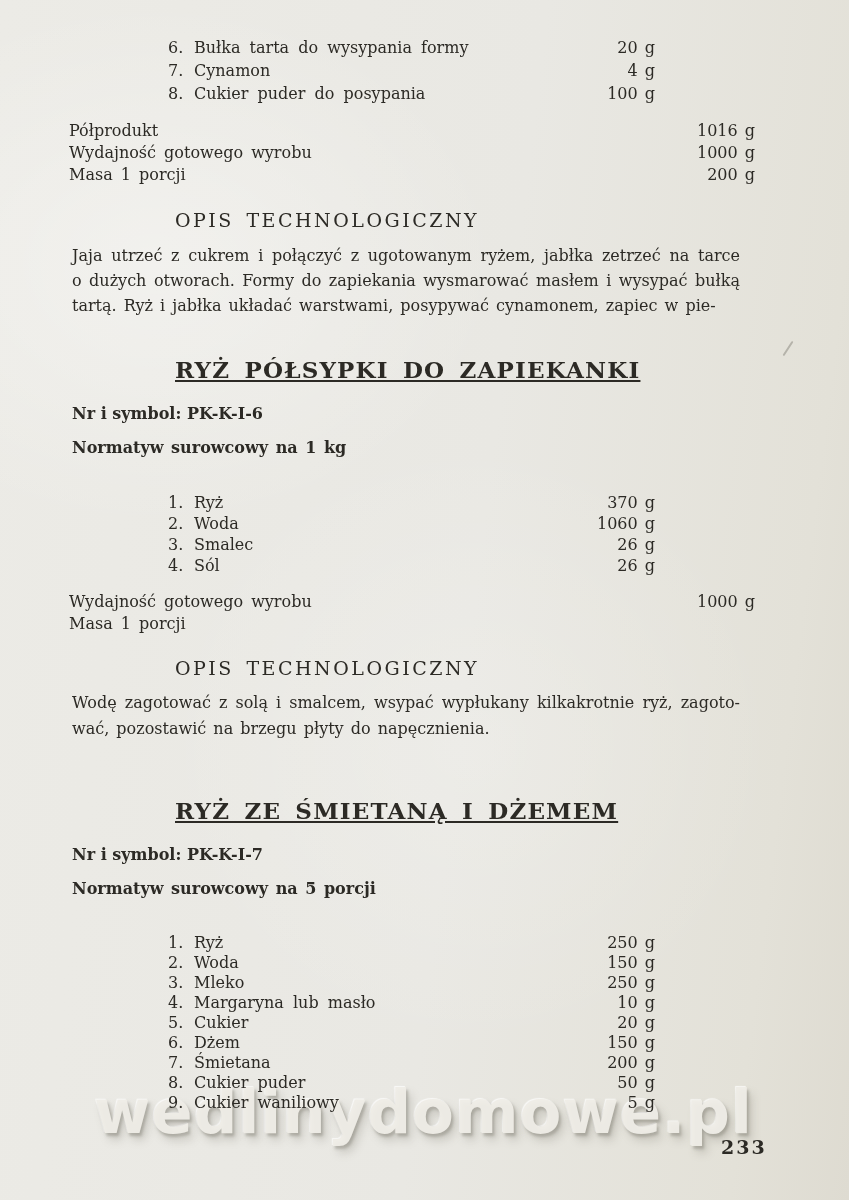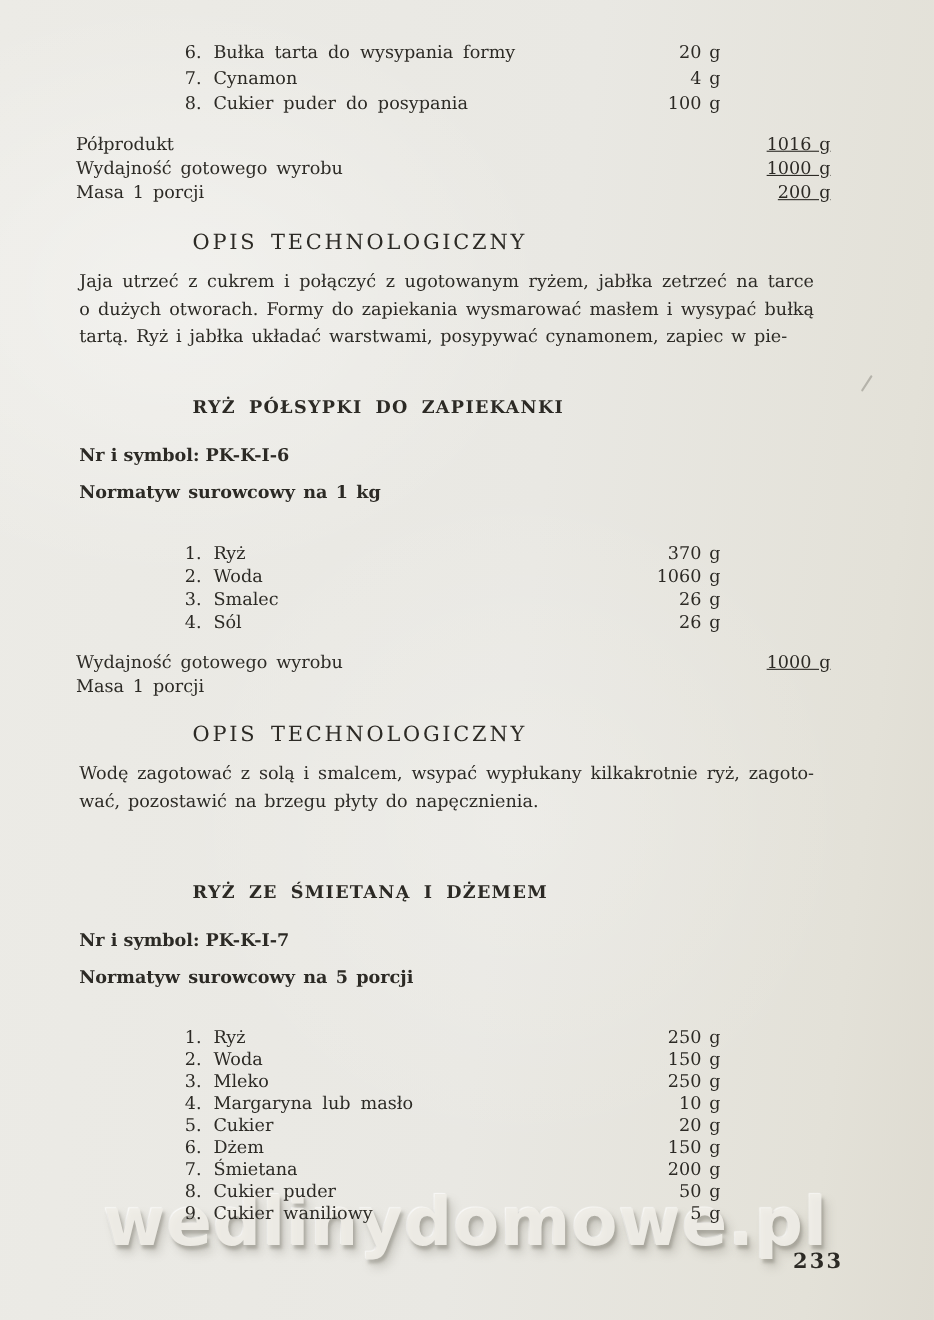--- a/index.html
+++ b/index.html
@@ -40,38 +40,39 @@
   
   .summary { margin-top: 15px; }
   .srow {
     display: flex;
     padding-left: 69px;
     padding-right: 94px;
     line-height: 22px;
     font-size: 16px;
   }
   .slabel { word-spacing: 3px; }
-  .sqty { margin-left: auto; white-space: pre; word-spacing: 2px; text-decoration: underline; }
+  .sqty { margin-left: auto; white-space: pre; word-spacing: 2px; }
 
   
   .opis {
     margin: 23px 0 0 175px;
     font-size: 19px;
     line-height: 22px;
     font-weight: normal;
     letter-spacing: 2.5px;
     word-spacing: 4px;
   }
   .rtitle {
     margin: 0 0 0 175px;
-    font-size: 16px;
+    font-size: 23px;
     line-height: 24px;
     font-weight: bold;
     letter-spacing: 1.2px;
     word-spacing: 5px;
+    text-decoration: underline;
   }
   .rtitle-1 { margin-top: 40px; }
   .rtitle-2 { margin-top: 57px; }
   .symline {
     margin: 21px 0 0 72px;
     font-weight: bold;
     font-size: 16px;
     line-height: 22px;
   }
   .normline {

